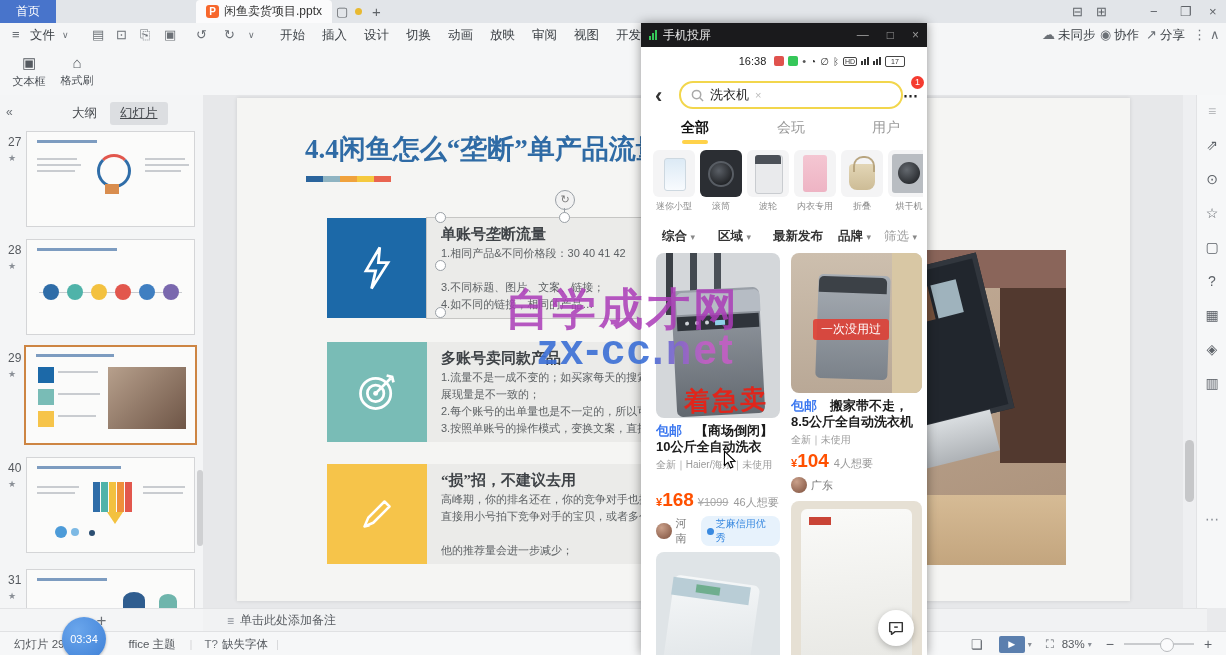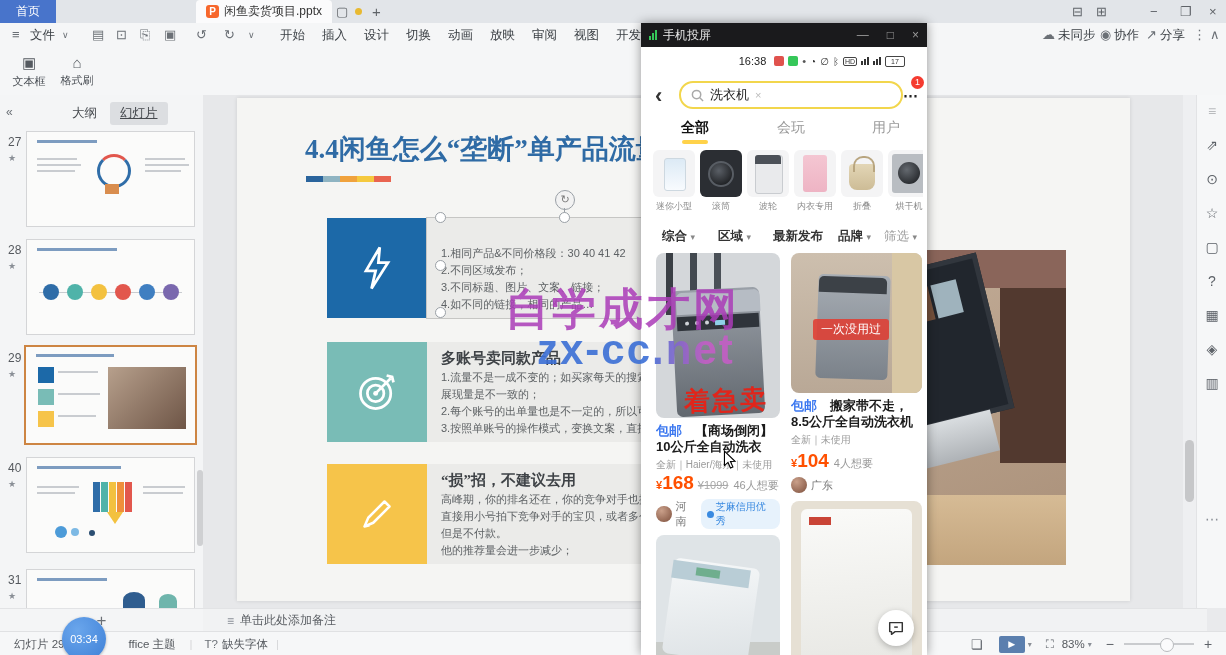--- a/index.html
+++ b/index.html
@@ -351,22 +351,22 @@
         <div class="r" style="left:-40px;top:200px;width:340px;height:42px;background:linear-gradient(180deg,#d9dde0,#aeb2b6);transform:rotate(-14deg);"></div>
         <div class="r" style="left:0;top:245px;width:366px;height:70px;background:linear-gradient(180deg,#d6bb95,#c3a57e);"></div>
       </div>
 
       <div class="r block-sq" style="left:90px;top:120px;background:#1c69a8;">
         <svg width="34" height="44" viewBox="0 0 24 32">
             <path d="M14 1 L4 18 L11 18 L8 31 L20 12 L13 12 Z" fill="none" stroke="#fff" stroke-width="2"></path>
           </svg>
       </div>
       <div class="r panel" style="left:190px;top:120px;width:274px;height:100px;outline:1px solid #c6c6c4;">
+        <div class="r phead nw" style="left:14px;top:7px;width:250px;">单账号垄断流量</div>
         <div class="r pline nw" style="left:14px;top:27px;width:256px;">1.相同产品&amp;不同价格段：30 40 41 42</div>
-        <div class="r pline nw" style="left:14px;top:44px;width:256px;">2.不同区域发布；</div>
         <div class="r pline nw" style="left:14px;top:61px;width:256px;">3.不同标题、图片、文案、链接；</div>
         <div class="r pline nw" style="left:14px;top:78px;width:256px;">4.如不同的链接，相同的产品…</div>
       </div>
 
       <div class="r" style="left:318px;top:92px;width:18px;height:18px;border-radius:50%;border:1px solid #9aa0a6;background:#f2f2f2;color:#777;font-size:11px;text-align:center;line-height:16px;">↻</div>
       <div class="r" style="left:327px;top:110px;width:1px;height:10px;background:#9aa0a6;"></div>
       <div class="r handle" style="left:322px;top:114px;"></div>
       <div class="r handle" style="left:198px;top:114px;"></div>
       <div class="r handle" style="left:198px;top:162px;"></div>
       <div class="r handle" style="left:198px;top:209px;"></div>
@@ -389,21 +389,20 @@
 
       <div class="r block-sq" style="left:90px;top:366px;background:#f6c44a;">
         <svg width="40" height="40" viewBox="0 0 32 32">
           <path d="M6 26 L9 19 L22 6 L26 10 L13 23 Z M6 26 L10 25" fill="none" stroke="#fff" stroke-width="2" stroke-linejoin="round"></path>
         </svg>
       </div>
       <div class="r panel" style="left:190px;top:366px;width:274px;height:100px;">
         <div class="r phead nw" style="left:14px;top:7px;width:250px;">“损”招，不建议去用</div>
         <div class="r pline nw" style="left:14px;top:27px;width:256px;">高峰期，你的排名还在，你的竞争对手也排在前面，</div>
         <div class="r pline nw" style="left:14px;top:44px;width:256px;">直接用小号拍下竞争对手的宝贝，或者多个小号同时…</div>
-        <div class="r pline nw" style="left:14px;top:61px;width:256px;">但是不付款。</div>
         <div class="r pline nw" style="left:14px;top:78px;width:256px;">他的推荐量会进一步减少；</div>
       </div>
     </div>
   </div>
 
   <div class="r vscroll">
     <div class="r vthumb" style="top:345px;height:62px;"></div>
   </div>
   <div class="r rail">
     <span class="rail-ic" style="margin-top:8px;color:#b9bbbe;">≡</span>
@@ -560,21 +559,21 @@
         <div class="r" style="left:21px;top:62px;width:82px;height:14px;background:#2f343b;transform:rotate(-3deg);display:flex;gap:6px;align-items:center;padding-left:8px;box-sizing:border-box;">
             <i style="width:4px;height:4px;border-radius:50%;background:#cfd3d8;"></i>
             <i style="width:4px;height:4px;border-radius:50%;background:#cfd3d8;"></i>
             <i style="width:4px;height:4px;border-radius:50%;background:#cfd3d8;"></i>
             <i style="width:10px;height:5px;background:#8fd0e8;"></i>
           </div>
         <div class="redcallig" style="left:28px;top:130px;">着急卖</div>
       </div>
       <div class="ptl nw" style="margin-top:5px;width:124px;height:32px;white-space:normal;"><span class="ship">包邮</span>　<span>【商场倒闭】10公斤全自动洗衣机，送货上</span></div>
       <div class="tagsl nw" style="margin-top:3px;width:124px;">全新｜Haier/海尔｜未使用</div>
-      <div style="margin-top:0;">
+      <div style="margin-top:17px;">
         <span class="pr-sym">¥</span><span class="pr-num">168</span><span class="pr-old">¥1099</span><span class="pr-want">46人想要</span>
       </div>
       <div style="margin-top:5px;display:flex;align-items:center;gap:4px;">
         <span class="avatar"></span>
         <span class="locl">河南</span>
         <span class="credit">
             <i style="width:7px;height:7px;border-radius:50%;background:#3a8ae0;display:inline-block;"></i>
             <span>芝麻信用优秀</span>
           </span>
       </div>

